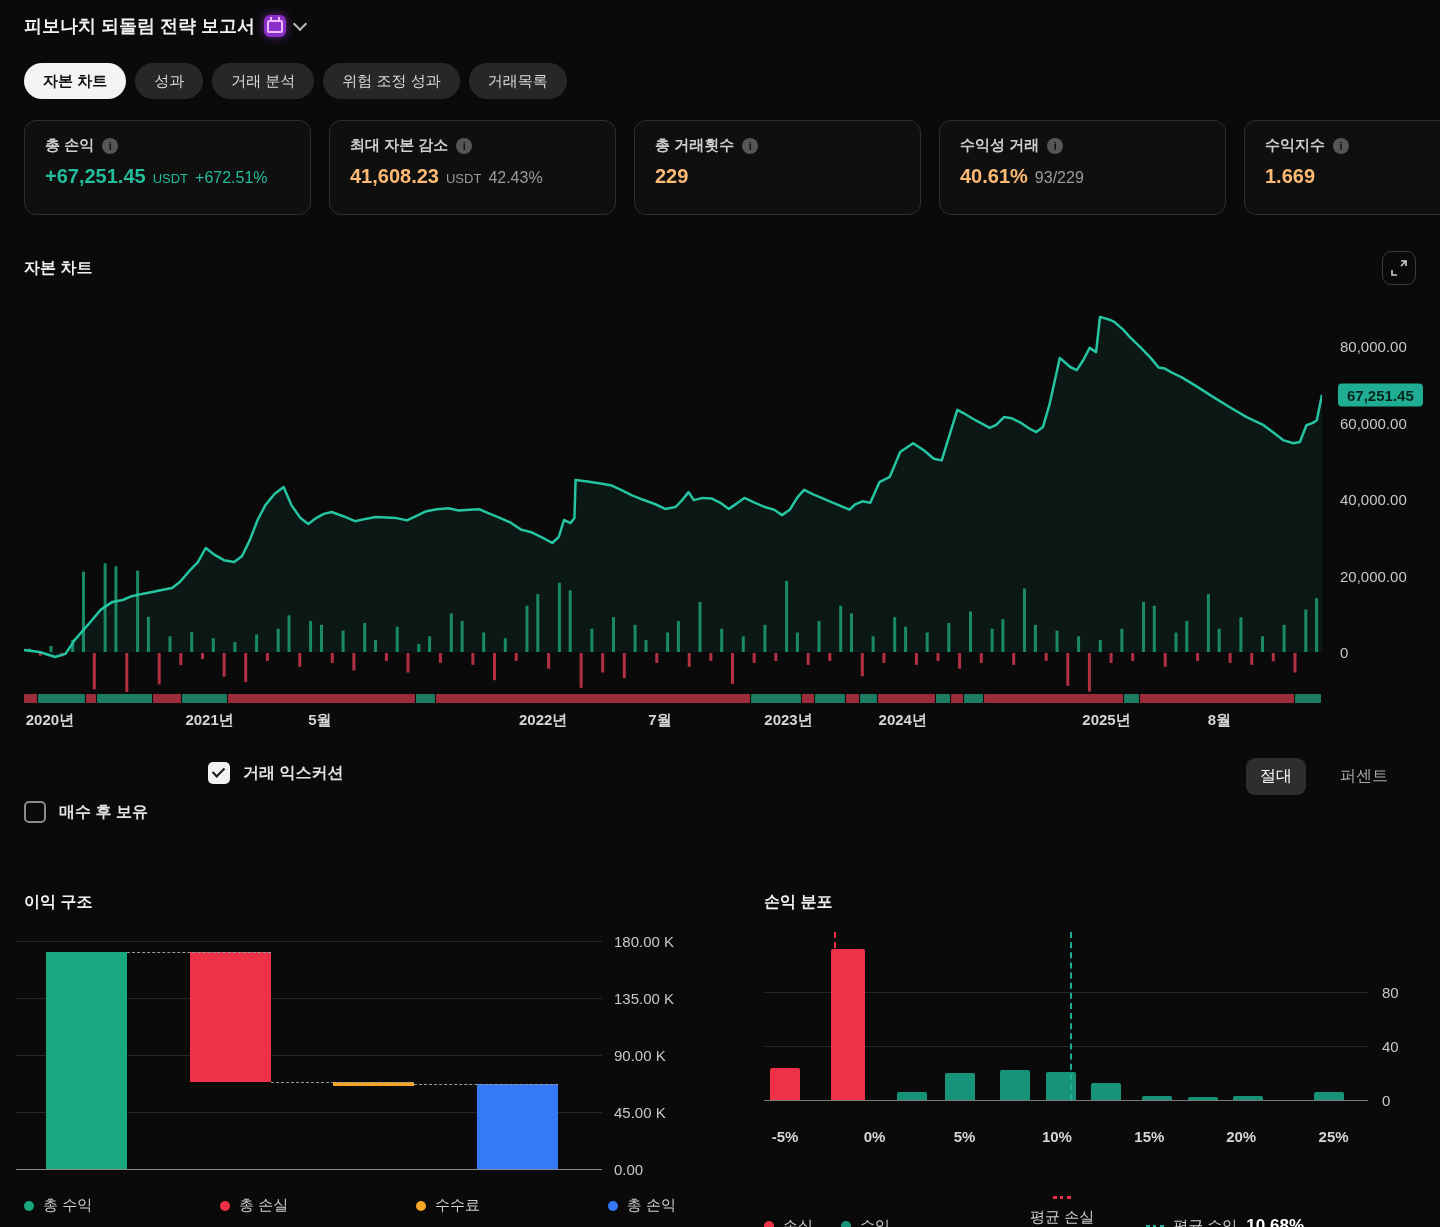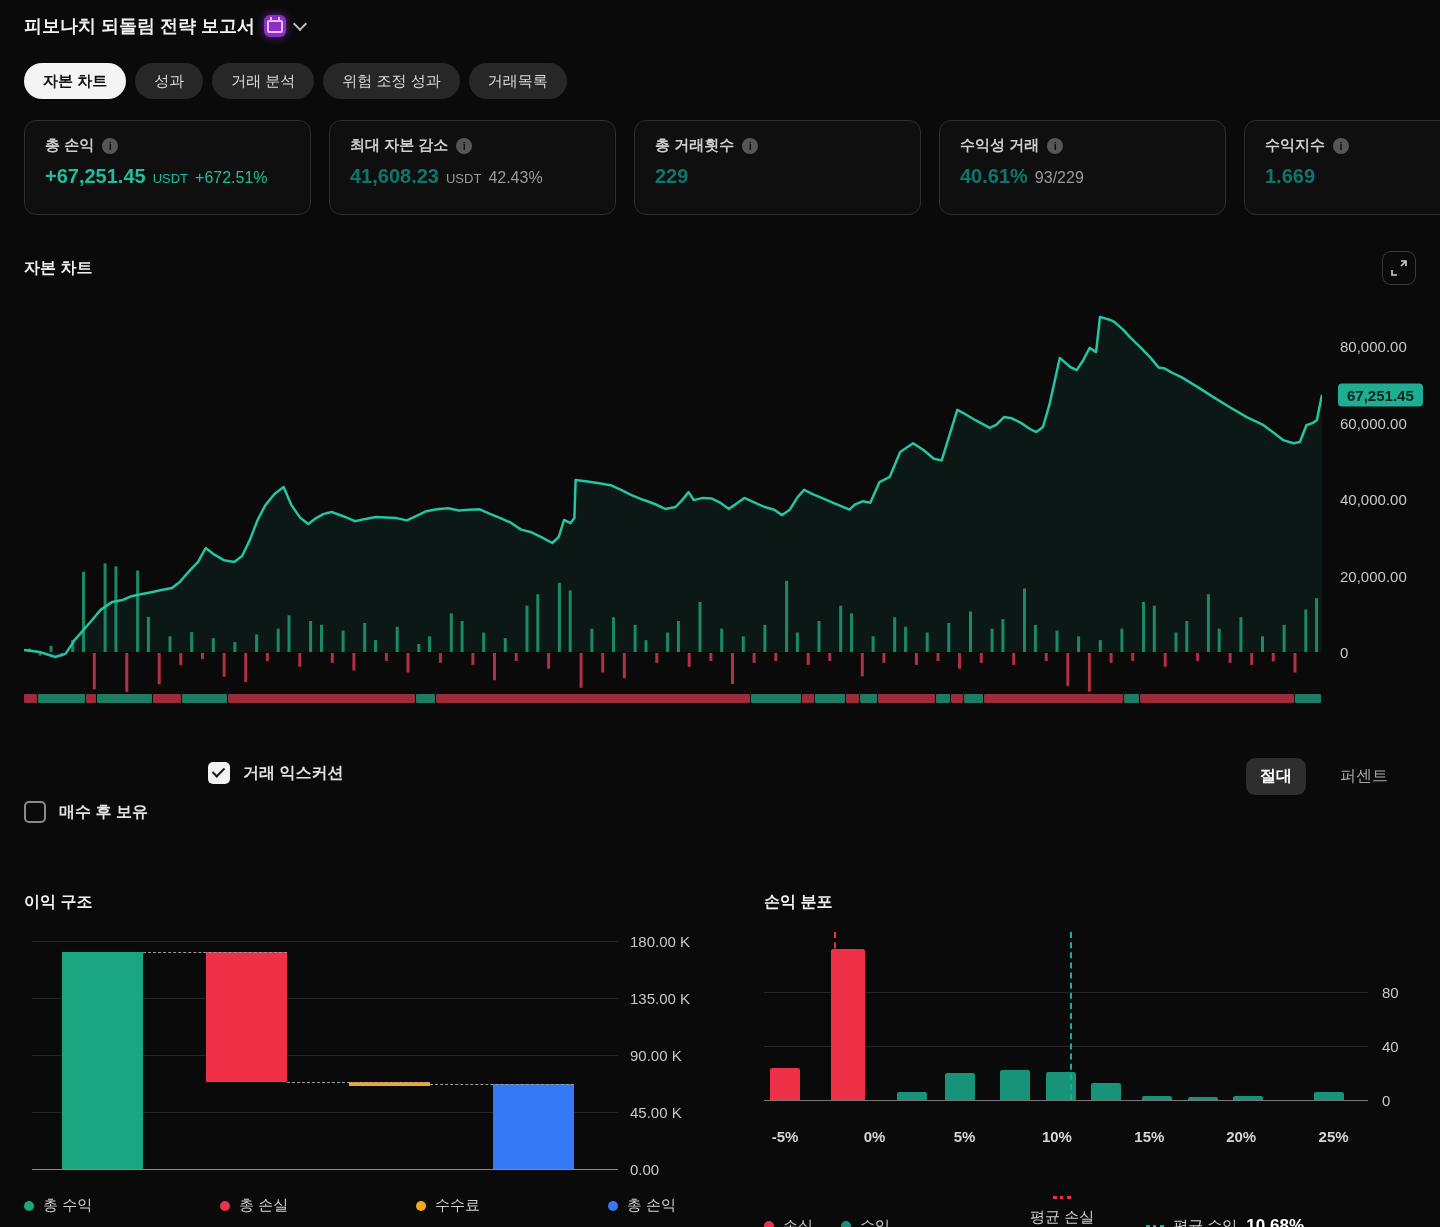--- a/index.html
+++ b/index.html
@@ -22,21 +22,21 @@
   
   .tabs{position:absolute;left:24px;top:63px;display:flex;gap:9px;}
   .tab{height:36px;padding:0 19px;border-radius:18px;background:#272727;color:#dcdcdc;font-size:15px;display:flex;align-items:center;cursor:pointer;border:none;font-family:inherit;}
   .tab.active{background:#f4f4f4;color:#111;font-weight:bold;}
   
   .stats{position:absolute;left:24px;top:120px;right:0;display:flex;gap:18px;overflow:hidden;height:95px;}
   .card{flex:0 0 287px;box-sizing:border-box;border:1px solid #2e2e2e;background:#0f0f0f;border-radius:12px;padding:15px 20px;}
   .card .lbl{font-size:15px;color:#cfcfcf;font-weight:bold;display:flex;align-items:center;gap:8px;}
   .info-i{width:16px;height:16px;border-radius:50%;background:#565656;color:#121212;font-size:11px;font-weight:bold;display:inline-flex;align-items:center;justify-content:center;font-style:normal;}
   .card .val-row{margin-top:10px;display:flex;align-items:baseline;gap:7px;}
-  .card .big{font-size:20px;font-weight:bold;color:#0f766e;}
+  .card .big{font-size:20px;font-weight:bold;color:#fdba74;}
   .card .unit{font-size:13px;color:#9a9a9a;}
   .card .extra{font-size:16px;color:#9a9a9a;}
   .card.teal .big,.card.teal .unit,.card.teal .extra{color:#21bd9c;}
   
   .sec-title{position:absolute;font-size:16px;font-weight:bold;color:#f0f0f0;}
   .expand-btn{position:absolute;right:24px;top:251px;width:34px;height:34px;border-radius:9px;border:1px solid #3a3a3a;background:transparent;cursor:pointer;display:flex;align-items:center;justify-content:center;padding:0;}
   .yaxis-lbl{position:absolute;left:1340px;font-size:15px;color:#c8c8c8;transform:translateY(-50%);}
   .val-badge{position:absolute;left:1338px;padding:3px 9px;background:#1fae93;color:#07251d;font-size:15px;font-weight:bold;border-radius:4px;transform:translateY(-50%);}
   .strip{position:absolute;left:24px;top:694px;width:1298px;height:9px;display:flex;}
   .strip div{height:100%;margin-right:1px;border-radius:1px;}
@@ -45,21 +45,21 @@
   
   .controls{position:absolute;left:24px;top:762px;right:24px;height:30px;}
   .cb-group{position:absolute;display:flex;align-items:center;gap:13px;cursor:pointer;}
   .cb{width:22px;height:22px;border-radius:5px;box-sizing:border-box;}
   .cb.off{border:2px solid #8a8a8a;background:transparent;}
   .cb.on{background:#f2f2f2;position:relative;}
   .cb.on:after{content:"";position:absolute;left:7px;top:3px;width:5px;height:10px;border-right:2.5px solid #1a1a1a;border-bottom:2.5px solid #1a1a1a;transform:rotate(45deg);}
   .cb-lbl{font-size:16px;color:#e2e2e2;font-weight:bold;}
   .modes{position:absolute;right:14px;top:-4px;display:flex;align-items:center;gap:20px;}
   .mode{font-size:16px;color:#a8a8a8;background:transparent;border:none;cursor:pointer;font-family:inherit;padding:8px 14px;}
-  .mode.active{background:#2e2e2e;color:#fff;font-weight:bold;border-radius:9px;}
+  .mode.active{background:#2e2e2e;color:#fff;font-weight:normal;border-radius:9px;}
   
   .gridline{position:absolute;height:1px;background:#262626;}
   .gl-lbl{font-size:15px;color:#c8c8c8;position:absolute;transform:translateY(-50%);}
   .legend{position:absolute;display:flex;align-items:center;justify-content:space-between;gap:21px;font-size:15px;color:#cfcfcf;}
   .legend .item{display:flex;align-items:center;gap:9px;}
   .dot{width:10px;height:10px;border-radius:50%;display:inline-block;}
   .dash-sample{width:18px;border-top:3px dotted;display:inline-block;}
   .legend b{color:#fff;font-size:17px;}
   .wfbar{position:absolute;}
   .conn{position:absolute;border-top:1px dashed #9a9a9a;height:0;}
@@ -300,38 +300,49 @@
       <div style="width: 1.3%; background: rgb(29, 124, 97);"></div>
       <div style="width: 4.5%; background: rgb(157, 44, 58);"></div>
       <div style="width: 1.1%; background: rgb(29, 124, 97);"></div>
       <div style="width: 0.9%; background: rgb(157, 44, 58);"></div>
       <div style="width: 1.5%; background: rgb(29, 124, 97);"></div>
       <div style="width: 10.9%; background: rgb(157, 44, 58);"></div>
       <div style="width: 1.2%; background: rgb(29, 124, 97);"></div>
       <div style="width: 12.1%; background: rgb(157, 44, 58);"></div>
       <div style="width: 2%; background: rgb(29, 124, 97);"></div>
     </div>
+  <div class="xlabels" id="equity-xlabels">
+      <span style="left: 2%;">2020년</span>
+      <span style="left: 14.3%;">2021년</span>
+      <span style="left: 22.8%;">5월</span>
+      <span style="left: 40%;">2022년</span>
+      <span style="left: 49%;">7월</span>
+      <span style="left: 58.9%;">2023년</span>
+      <span style="left: 67.7%;">2024년</span>
+      <span style="left: 83.4%;">2025년</span>
+      <span style="left: 92.1%;">8월</span>
+    </div>
 
   <div class="controls">
     <div class="cb-group" style="left:0;margin-top:39px;">
       <span class="cb off"></span>
       <span class="cb-lbl">매수 후 보유</span>
     </div>
     <div class="cb-group" style="left:184px;">
       <span class="cb on"></span>
       <span class="cb-lbl">거래 익스커션</span>
     </div>
     <div class="modes">
       <button class="mode active">절대</button>
       <button class="mode">퍼센트</button>
     </div>
   </div>
 
   <div class="sec-title" style="left:24px;top:892px;">이익 구조</div>
-  <div id="waterfall" style="position:absolute;left:32px;top:930px;width:660px;height:245px;">
+  <div id="waterfall" style="position:absolute;left:16px;top:930px;width:660px;height:245px;">
       <div class="gridline" style="left: 0px; width: 586px; top: 11px;"></div>
       <span class="gl-lbl" style="left: 598px; top: 11px;">180.00 K</span>
       <div class="gridline" style="left: 0px; width: 586px; top: 68px;"></div>
       <span class="gl-lbl" style="left: 598px; top: 68px;">135.00 K</span>
       <div class="gridline" style="left: 0px; width: 586px; top: 125px;"></div>
       <span class="gl-lbl" style="left: 598px; top: 125px;">90.00 K</span>
       <div class="gridline" style="left: 0px; width: 586px; top: 182px;"></div>
       <span class="gl-lbl" style="left: 598px; top: 182px;">45.00 K</span>
       <div class="gridline" style="left: 0px; width: 586px; top: 239px; background: rgb(138, 138, 138);"></div>
       <span class="gl-lbl" style="left: 598px; top: 239px;">0.00</span>

